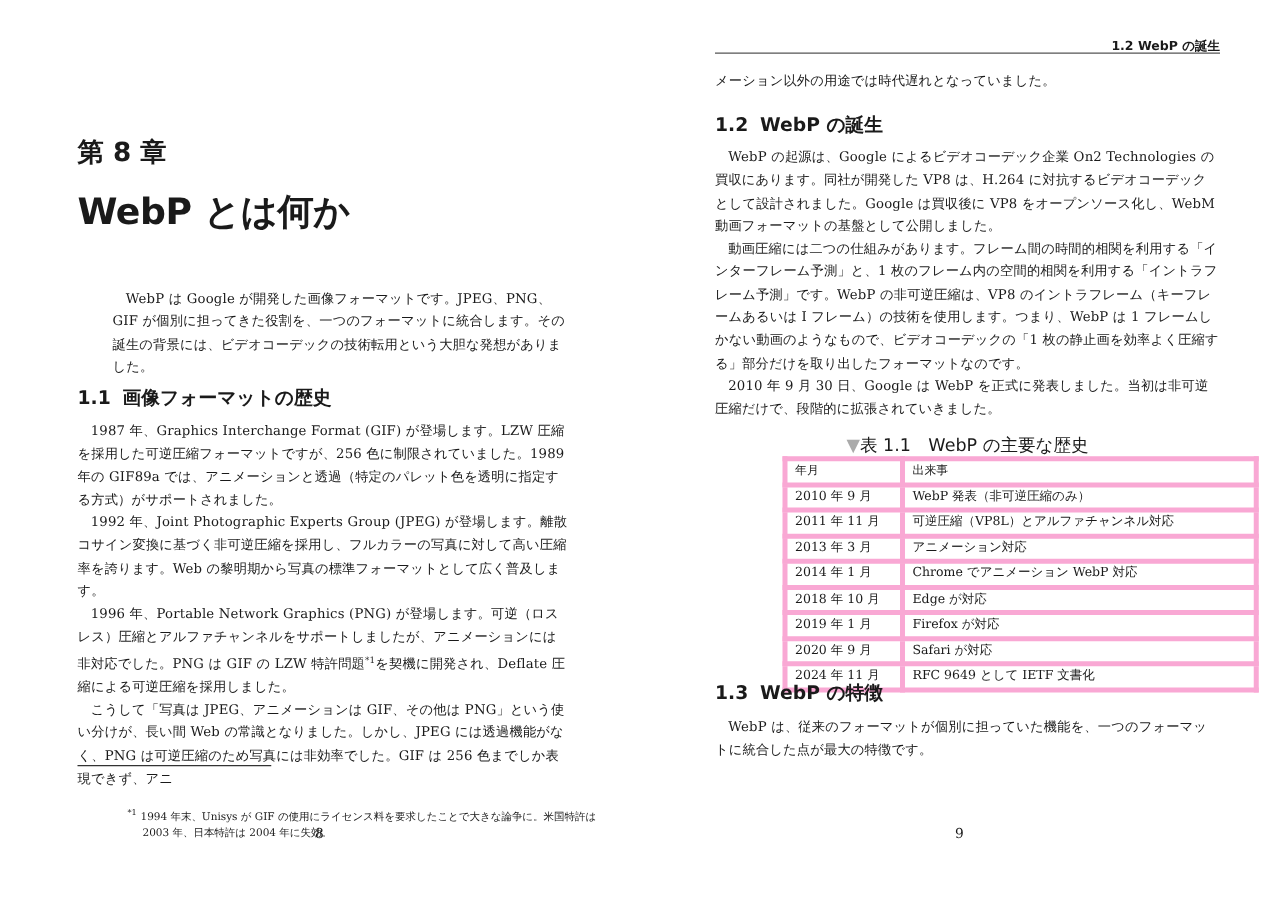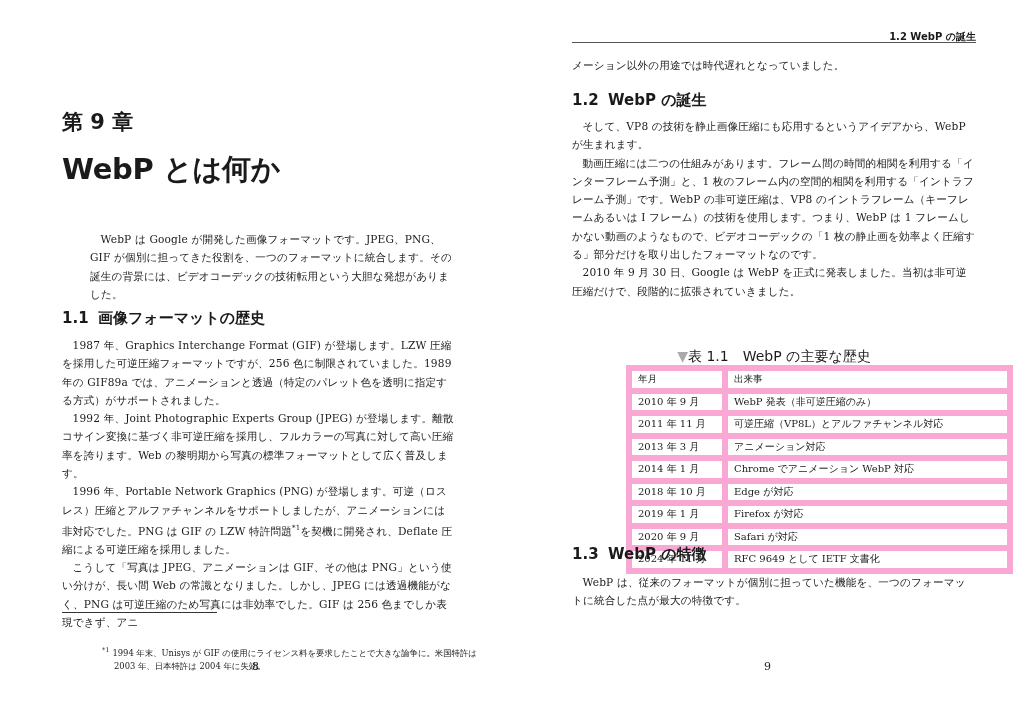--- a/index.html
+++ b/index.html
@@ -32,33 +32,33 @@
 
     
     .run-head { right: 48px; top: 30px; font-size: 10px; font-weight: bold; }
     .head-rule { left: 60px; top: 42px; width: 404px; border-top: 1px solid #555; }
     .cont-line { left: 60px; top: 56px; width: 404px; }
     .sec12 { left: 60px; top: 91px; }
     .sec12-body { left: 60px; top: 117px; width: 404px; }
     .tbl-cap { left: 60px; top: 348px; width: 404px; text-align: center; font-size: 14px; }
     .tbl-cap .tri { color: #aaaaaa; }
     .tbl { left: 114px; top: 365px; border-collapse: collapse; font-size: 10px; }
-    .tbl td { border: 6px solid #f9a8d4; padding: 0 6px; height: 16.5px; line-height: 16.5px; white-space: nowrap; }
+    .tbl td { border: 4px solid #f9a8d4; padding: 0 6px; height: 16.5px; line-height: 16.5px; white-space: nowrap; }
     .tbl td.c1 { width: 78px; }
     .tbl td.c2 { width: 267px; }
     .tbl tr.hdr td { font-family: "DejaVu Sans", "Liberation Sans", sans-serif; font-size: 9.5px; }
     .sec13 { left: 60px; top: 545px; }
     .sec13-body { left: 60px; top: 573px; width: 404px; }
     .pn-right { left: 252px; top: 660px; }
   </style>
 </head>
 <body>
 
 <div class="page" id="page-left">
-  <div class="abs chapter-no sans">第 9 章</div>
+  <div class="abs chapter-no sans">第 8 章</div>
   <div class="abs chapter-title sans">WebP とは何か</div>
 
   <p class="abs lead body-text para">WebP は Google が開発した画像フォーマットです。JPEG、PNG、GIF が個別に担ってきた役割を、一つのフォーマットに統合します。その誕生の背景には、ビデオコーデックの技術転用という大胆な発想がありました。</p>
 
   <div class="abs sec11 sec-h sans">
     <span class="num">1.1</span><span>画像フォーマットの歴史</span>
   </div>
 
   <div class="abs sec11-body body-text">
     <p class="para">1987 年、Graphics Interchange Format (GIF) が登場します。LZW 圧縮を採用した可逆圧縮フォーマットですが、256 色に制限されていました。1989 年の GIF89a では、アニメーションと透過（特定のパレット色を透明に指定する方式）がサポートされました。</p>
@@ -80,21 +80,21 @@
   <div class="abs run-head sans">1.2 WebP の誕生</div>
   <div class="abs head-rule"></div>
 
   <div class="abs cont-line body-text">メーション以外の用途では時代遅れとなっていました。</div>
 
   <div class="abs sec12 sec-h sans">
     <span class="num">1.2</span><span>WebP の誕生</span>
   </div>
 
   <div class="abs sec12-body body-text">
-    <p class="para">そして、VP8 の技術を静止画像圧縮にも応用するというアイデアから、WebP が生まれます。</p>
+    <p class="para">WebP の起源は、Google によるビデオコーデック企業 On2 Technologies の買収にあります。同社が開発した VP8 は、H.264 に対抗するビデオコーデックとして設計されました。Google は買収後に VP8 をオープンソース化し、WebM 動画フォーマットの基盤として公開しました。</p>
     <p class="para">動画圧縮には二つの仕組みがあります。フレーム間の時間的相関を利用する「インターフレーム予測」と、1 枚のフレーム内の空間的相関を利用する「イントラフレーム予測」です。WebP の非可逆圧縮は、VP8 のイントラフレーム（キーフレームあるいは I フレーム）の技術を使用します。つまり、WebP は 1 フレームしかない動画のようなもので、ビデオコーデックの「1 枚の静止画を効率よく圧縮する」部分だけを取り出したフォーマットなのです。</p>
     <p class="para">2010 年 9 月 30 日、Google は WebP を正式に発表しました。当初は非可逆圧縮だけで、段階的に拡張されていきました。</p>
   </div>
 
   <div class="abs tbl-cap sans">
     <span class="tri">▼</span><span>表 1.1　WebP の主要な歴史</span>
   </div>
 
   <table class="abs tbl">
     <tbody>

